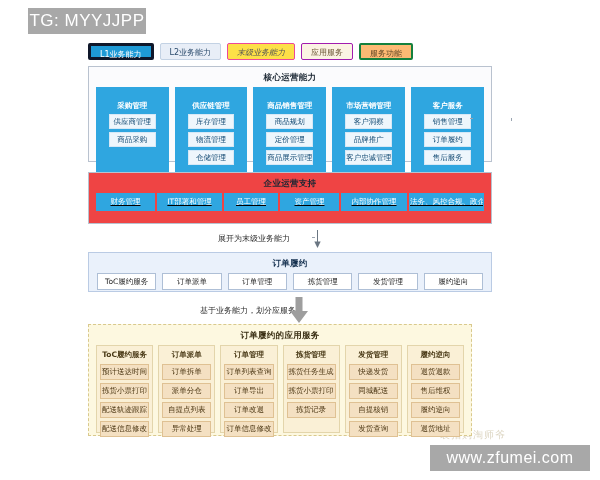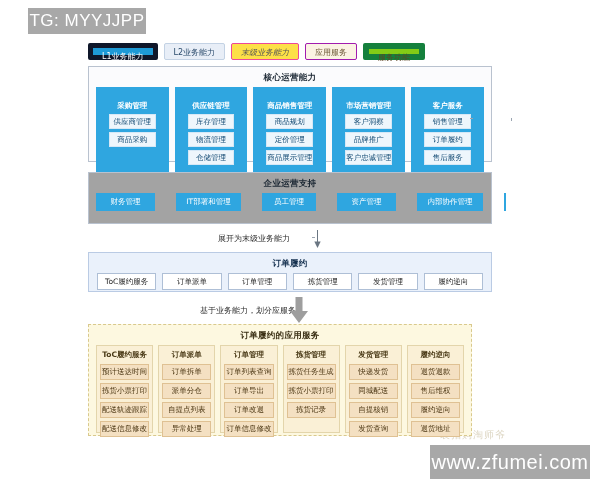--- a/index.html
+++ b/index.html
@@ -10,47 +10,47 @@
     position:relative;overflow:hidden;
     -webkit-font-smoothing:antialiased;
   }
   .wm{
     position:absolute;color:#ffffff;background:#a8a8a8;
     font-family:"Liberation Sans",sans-serif;
     display:flex;align-items:center;justify-content:center;
     letter-spacing:.5px;
   }
   #wm-top{left:28px;top:8px;width:118px;height:26px;font-size:17px;}
-  #wm-bottom{left:430px;top:445px;width:160px;height:34px;font-size:20px;}
+  #wm-bottom{left:430px;top:445px;width:160px;height:26px;font-size:16px;}
   #wm-ghost{
     position:absolute;left:440px;top:428px;font-size:10px;color:#ddd6c3;
     letter-spacing:1px;background:transparent;
   }
 
   
   #legend{position:absolute;left:88px;top:43px;display:flex;gap:6px;}
   .lg{
     height:17px;line-height:17px;padding:0 9px;font-size:8px;
     border-radius:2px;box-sizing:border-box;white-space:nowrap;
   }
-  .lg-a{background:#1e9ad6;color:#fff;border:5px solid #0f172a;}
+  .lg-a{background:#1e9ad6;color:#fff;border:3px solid #0f172a;}
   .lg-b{background:#e8eef7;color:#2a4a6b;border:1px solid #c3d2e4;}
   .lg-c{background:#fde047;color:#555;border:1px solid #ec4899;font-style:italic;}
   .lg-d{background:#fbf3e3;color:#6b5634;border:1px solid #a21caf;}
-  .lg-e{background:#84cc16;color:#5d4524;border:6px solid #15803d;}
+  .lg-e{background:#fdba74;color:#5d4524;border:2px solid #15803d;}
 
   
   .panel{position:absolute;box-sizing:border-box;}
   #core{
     left:88px;top:66px;width:404px;height:96px;
     background:#fbfbfd;border:1px solid #b9c2cf;
   }
   #support{
     left:88px;top:172px;width:404px;height:52px;
-    background:#a3a3a3;border:1px solid #b9c2cf;
+    background:#ef4444;border:1px solid #b9c2cf;
   }
   .panel-title{
     text-align:center;font-size:8.5px;font-weight:bold;color:#1b2733;
     padding-top:5px;letter-spacing:.3px;
   }
 
   
   #core-cols{
     display:flex;gap:6px;padding:3px 7px 0 7px;box-sizing:border-box;
   }
@@ -62,21 +62,21 @@
     text-align:center;font-size:7.5px;color:#ffffff;font-weight:bold;
     line-height:11px;height:11px;white-space:nowrap;
   }
   .cbox{
     background:#eef6fc;border:1px solid #d6e8f6;color:#134a73;
     font-size:7.5px;text-align:center;line-height:13px;height:13px;
     margin-top:3px;white-space:nowrap;overflow:hidden;
   }
 
   
-  #support-row{display:flex;gap:21px;padding:3px 7px 0 7px;box-sizing:border-box;}
+  #support-row{display:flex;gap:2px;padding:3px 7px 0 7px;box-sizing:border-box;text-decoration:underline;}
   .sbox{
     background:#2fa6e0;border:1px solid #2fa6e0;color:#ffffff;
     font-size:7.5px;text-align:center;line-height:16px;height:16px;
     white-space:nowrap;overflow:hidden;
   }
   .sbox.s1{flex:0 0 57px;}
   .sbox.s2{flex:0 0 63px;}
   .sbox.s3{flex:0 0 52px;}
   .sbox.s4{flex:0 0 57px;}
   .sbox.s5{flex:0 0 64px;}

